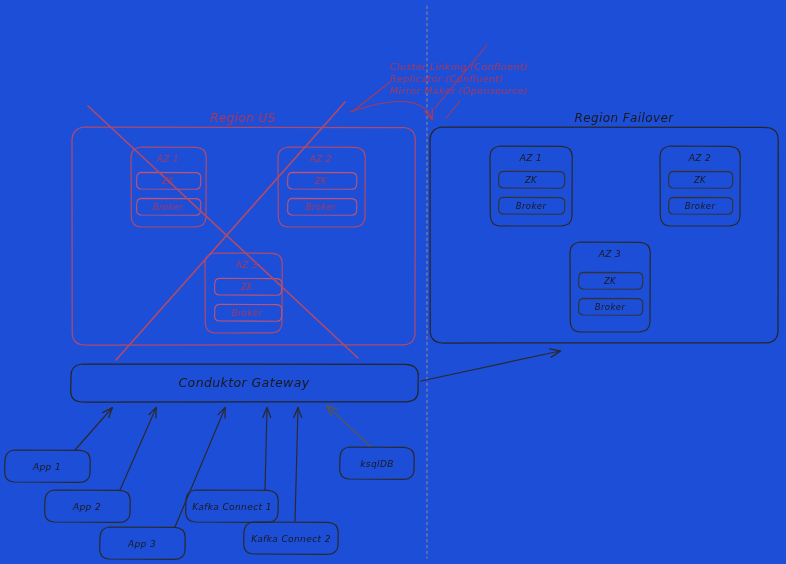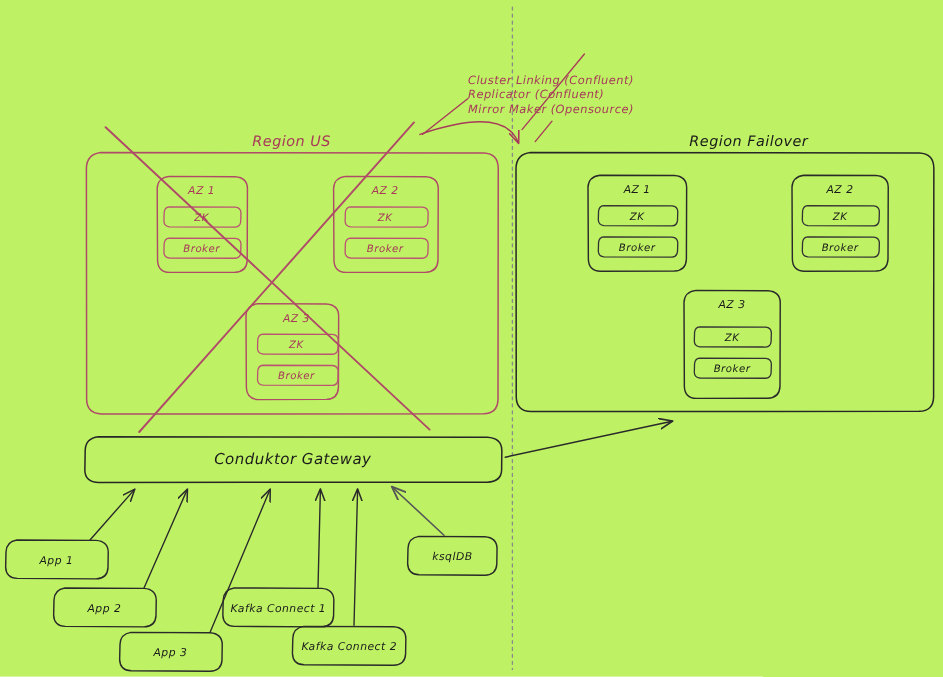--- a/index.html
+++ b/index.html
@@ -8,21 +8,21 @@
     padding: 0;
     background: #ffffff;
   }
   body {
     font-family: "DejaVu Sans", sans-serif;
   }
   #canvas {
     position: relative;
     width: 786px;
     height: 564px;
-    background: #bef264;
+    background: #1d4ed8;
     overflow: hidden;
   }
   #canvas svg.layer {
     position: absolute;
     left: 0;
     top: 0;
     width: 786px;
     height: 564px;
     overflow: visible;
   }

